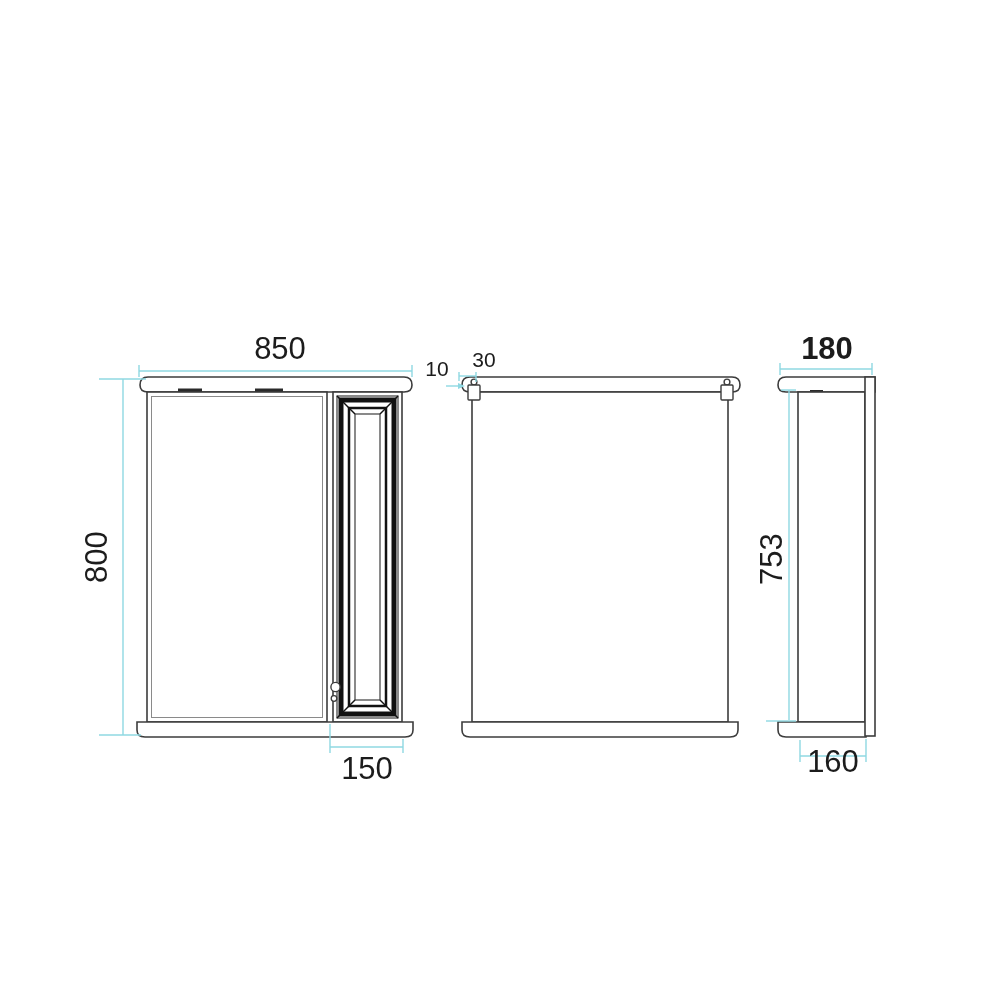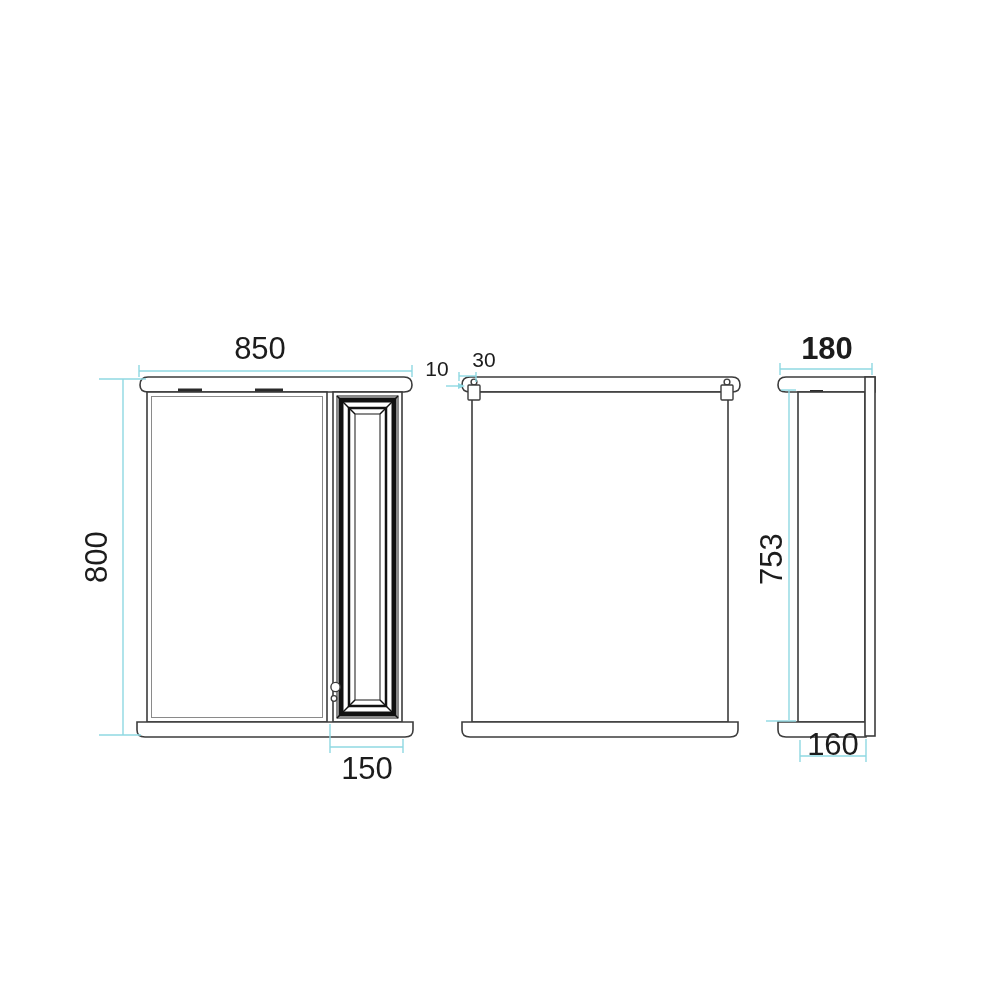--- a/index.html
+++ b/index.html
@@ -131,29 +131,29 @@
       </g>
 
       <g>
         <line x1="800" y1="756" x2="866" y2="756"></line>
         <line x1="800" y1="740" x2="800" y2="762"></line>
         <line x1="866" y1="739" x2="866" y2="762"></line>
       </g>
     </g>
   </svg>
 
-  <div class="dim" style="left:220px;top:332px;width:80px;text-align:center;">850</div>
+  <div class="dim" style="left:240px;top:332px;width:80px;text-align:center;">850</div>
 
   <div class="dim rot" style="left:57px;top:540px;width:80px;">800</div>
 
   <div class="dim" style="left:327px;top:752px;width:80px;">150</div>
 
   <div class="dim small" style="left:414px;top:354px;width:46px;">10</div>
 
   <div class="dim small" style="left:461px;top:345px;width:46px;">30</div>
 
   <div class="dim rot" style="left:732px;top:542px;width:80px;">753</div>
 
   <div class="dim" style="left:787px;top:332px;width:80px;font-weight:bold;">180</div>
 
-  <div class="dim" style="left:793px;top:728px;width:80px;text-align:center;">160</div>
+  <div class="dim" style="left:793px;top:745px;width:80px;text-align:center;">160</div>
 
 </div>
 
 </body></html>

